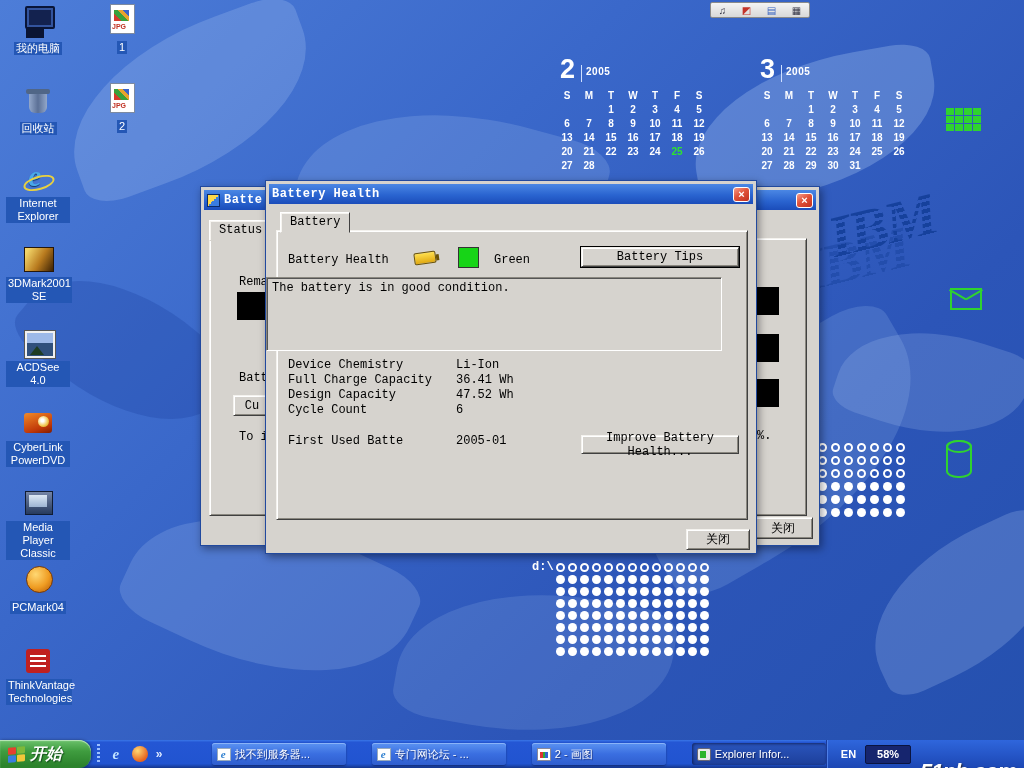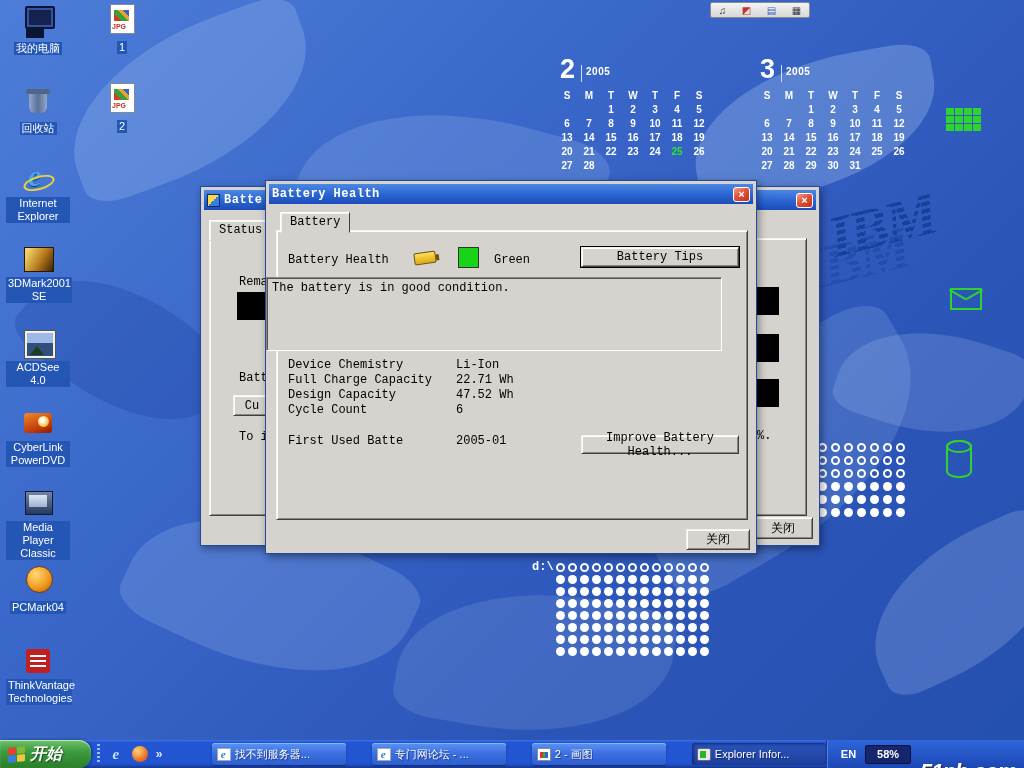--- a/index.html
+++ b/index.html
@@ -467,21 +467,21 @@
     <span class="mtext" style="left:5px;top:3px;">The battery is in good condition.</span>
   </div>
 
   <div id="dlg-rows" style="position:absolute;left:22px;top:176px;width:440px;">
       <div class="inforow">
         <span class="il">Device Chemistry</span>
         <span class="iv">Li-Ion</span>
       </div>
       <div class="inforow">
         <span class="il">Full Charge Capacity</span>
-        <span class="iv">22.71 Wh</span>
+        <span class="iv">36.41 Wh</span>
       </div>
       <div class="inforow">
         <span class="il">Design Capacity</span>
         <span class="iv">47.52 Wh</span>
       </div>
       <div class="inforow">
         <span class="il">Cycle Count</span>
         <span class="iv">6</span>
       </div>
     </div>

